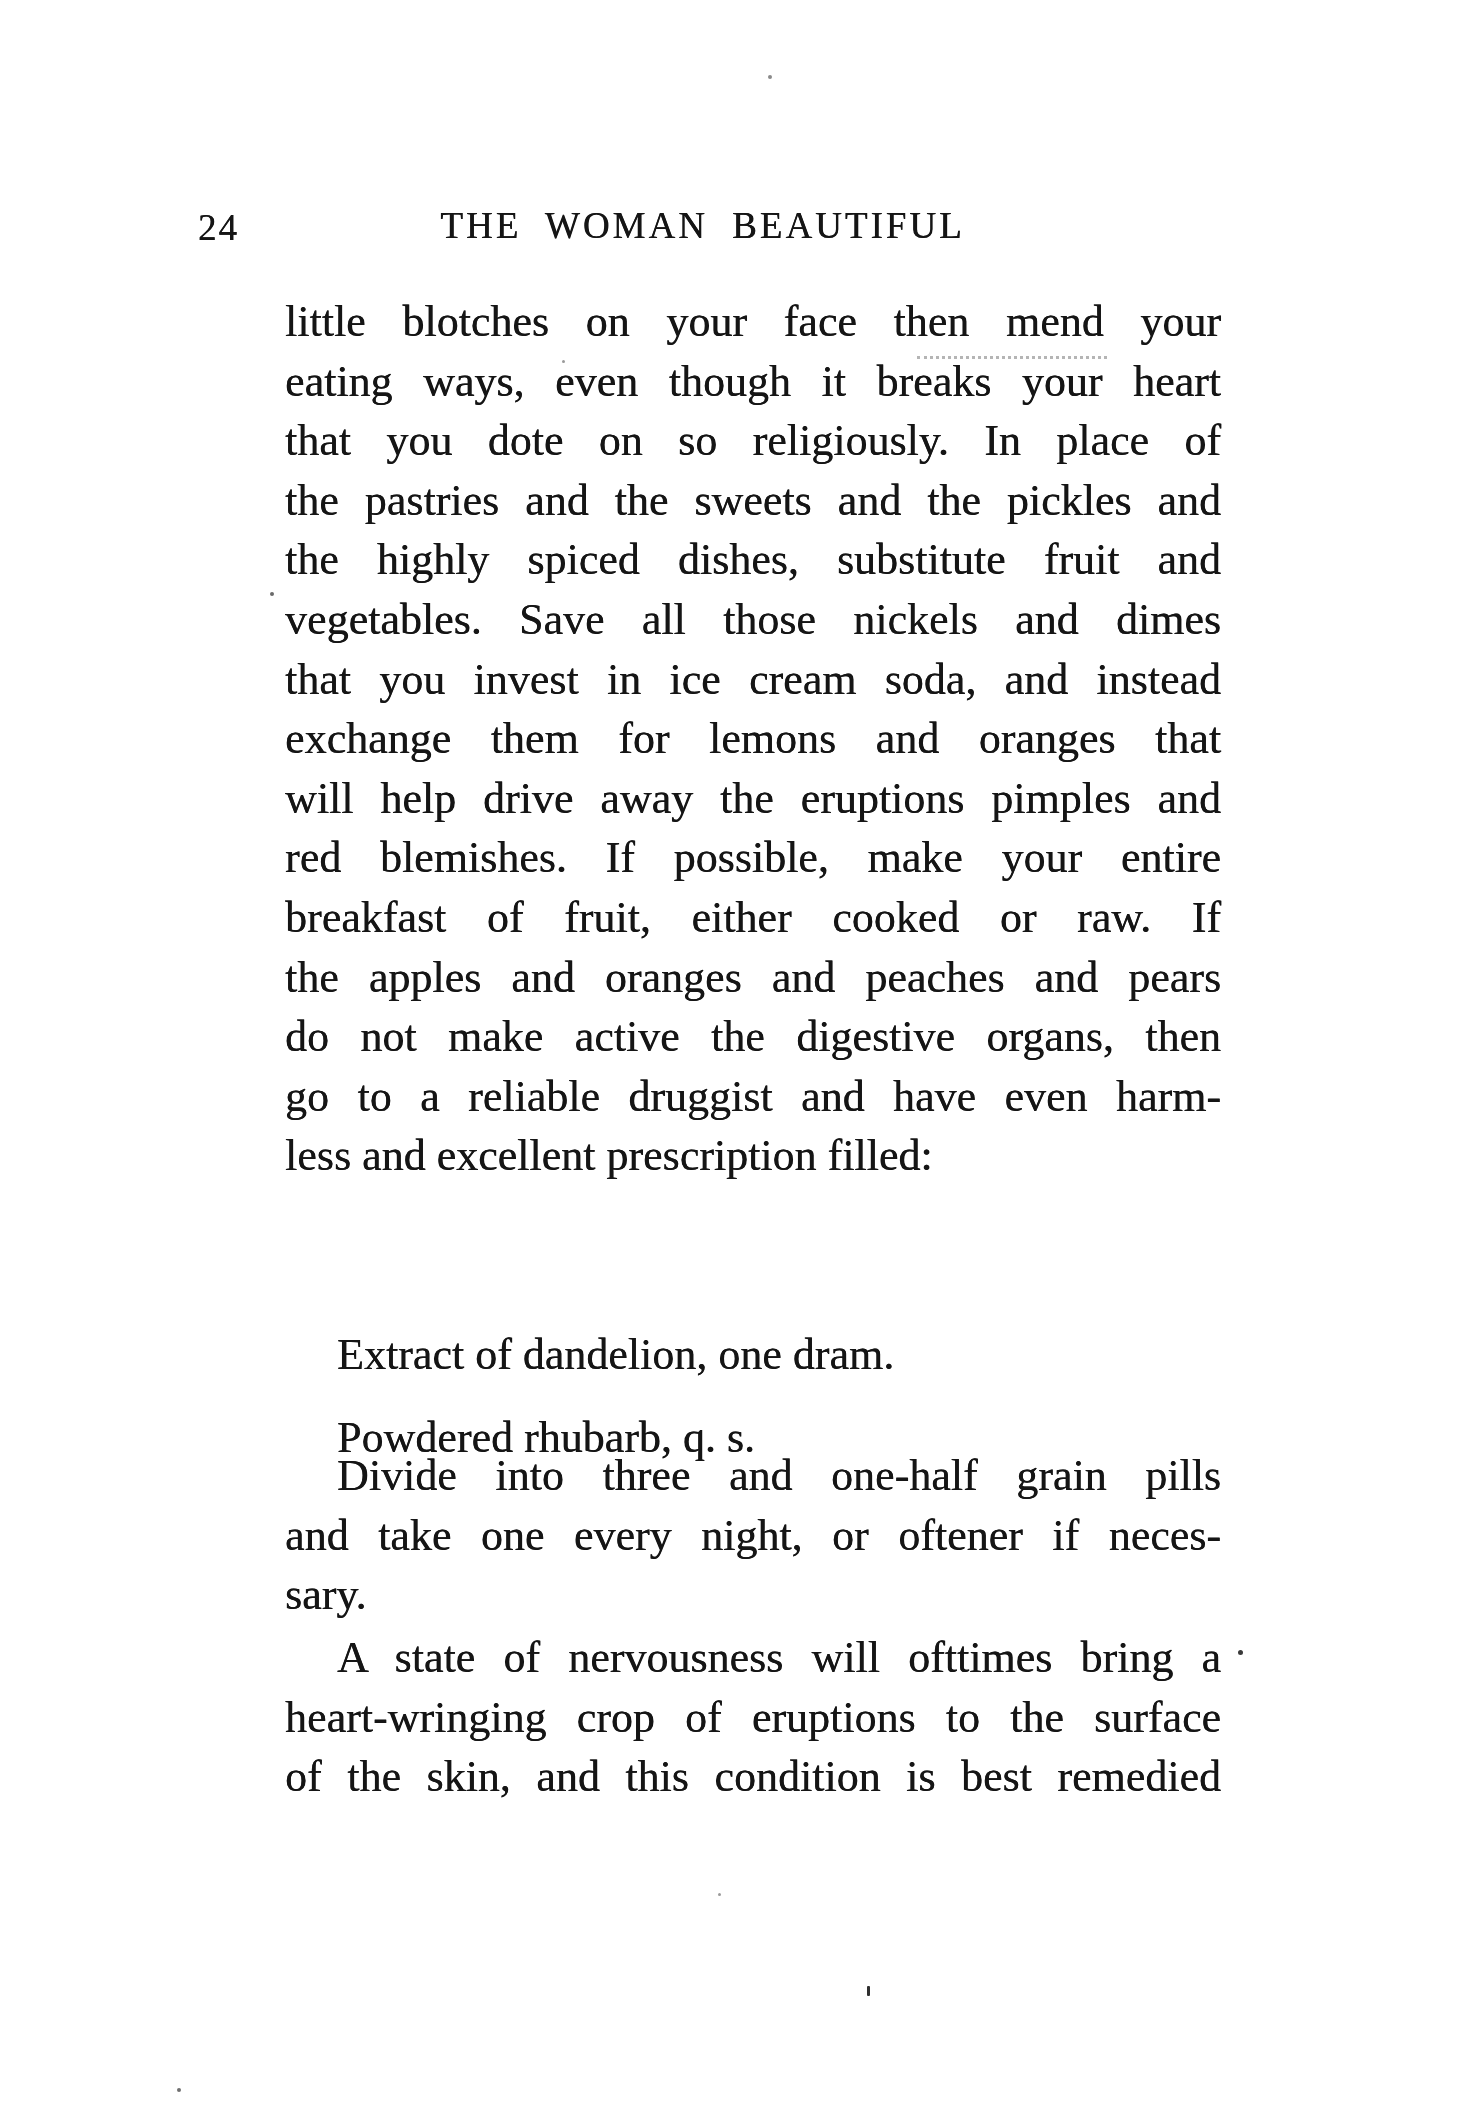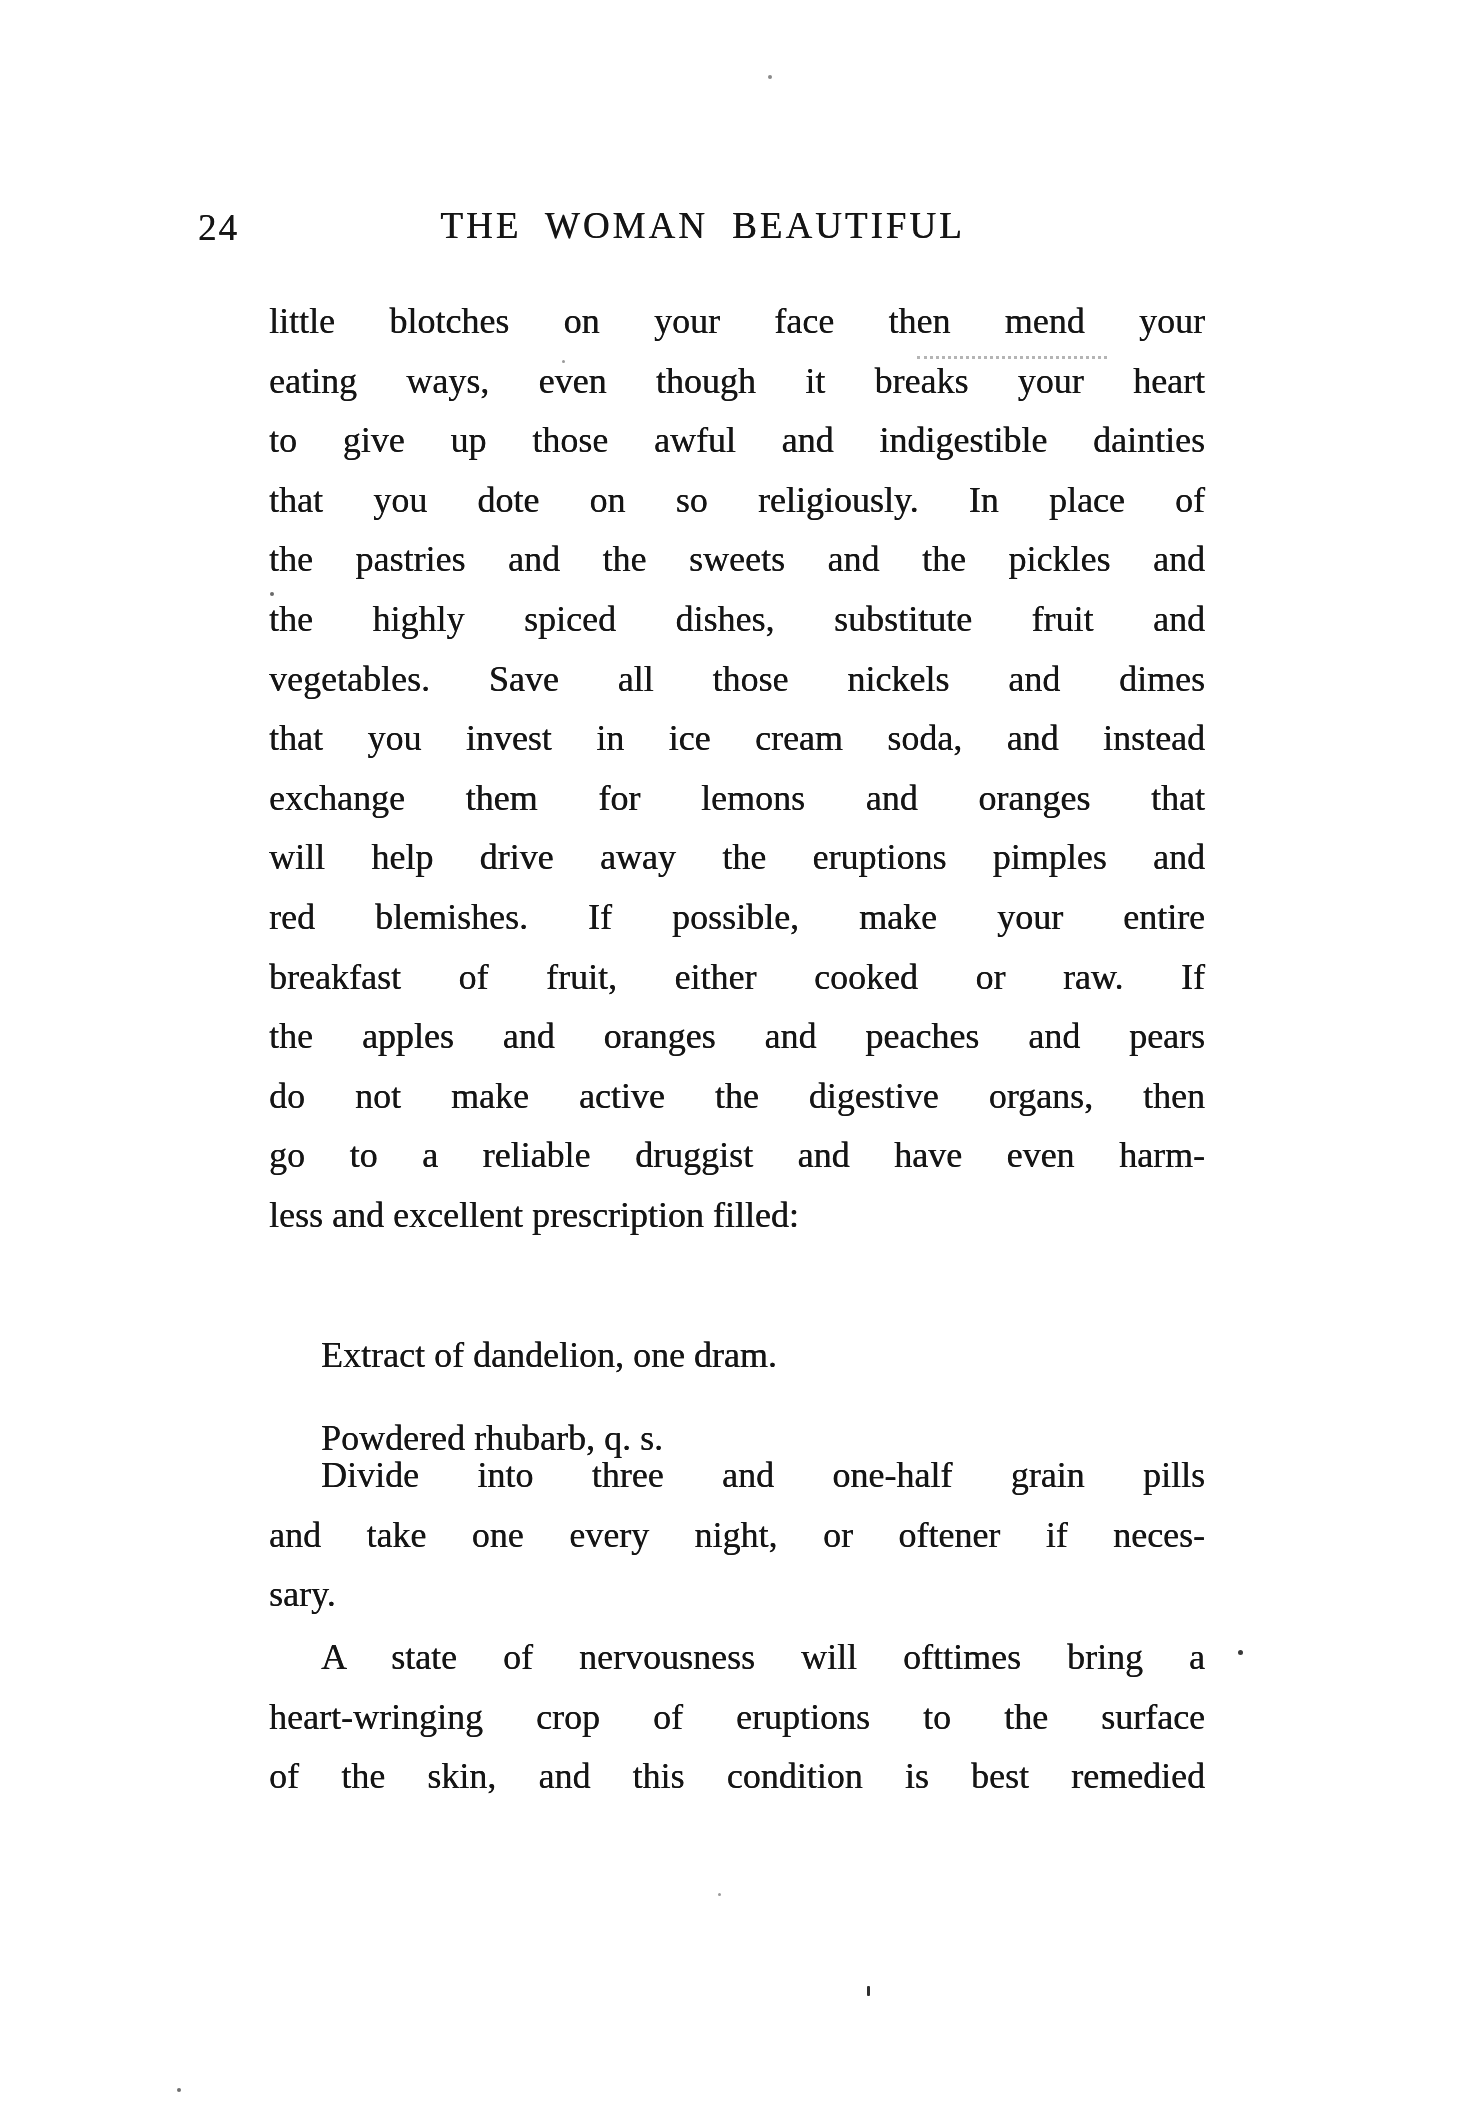--- a/index.html
+++ b/index.html
@@ -21,22 +21,22 @@
     font-size:37px; line-height:40px;
   }
   .pageno { position:absolute; left:0; top:2px; letter-spacing:2px; }
   .booktitle {
     position:absolute; left:0; right:0; text-align:center;
     letter-spacing:3px; word-spacing:12px;
   }
 
   
   .textblock {
-    position:absolute; left:269px; width:936px;
-    font-size:36px; line-height:59.6px;
+    position:absolute; left:285px; width:936px;
+    font-size:44px; line-height:59.6px;
   }
   #para1 { top:292px; }
   #rx    { top:1300px; line-height:56px; }
   #para2 { top:1446px; }
   #para3 { top:1628px; }
 
   .ln { text-align:justify; text-align-last:justify; }
   .ln.flush { text-align:left; text-align-last:left; }
   .rx-line { text-align:left; text-align-last:left; padding-left:52px;margin-top:27px; }
   .indent { text-indent:52px; }
@@ -61,21 +61,20 @@
 <div class="page">
 
   <div class="running-head">
     <span class="pageno">24</span>
     <span class="booktitle">THE WOMAN BEAUTIFUL</span>
   </div>
 
   <div class="textblock" id="para1">
     <div class="ln">little blotches on your face then mend your</div>
     <div class="ln">eating ways, even though it breaks your heart</div>
-    <div class="ln">to give up those awful and indigestible dainties</div>
     <div class="ln">that you dote on so religiously. In place of</div>
     <div class="ln">the pastries and the sweets and the pickles and</div>
     <div class="ln">the highly spiced dishes, substitute fruit and</div>
     <div class="ln">vegetables. Save all those nickels and dimes</div>
     <div class="ln">that you invest in ice cream soda, and instead</div>
     <div class="ln">exchange them for lemons and oranges that</div>
     <div class="ln">will help drive away the eruptions pimples and</div>
     <div class="ln">red blemishes. If possible, make your entire</div>
     <div class="ln">breakfast of fruit, either cooked or raw. If</div>
     <div class="ln">the apples and oranges and peaches and pears</div>

